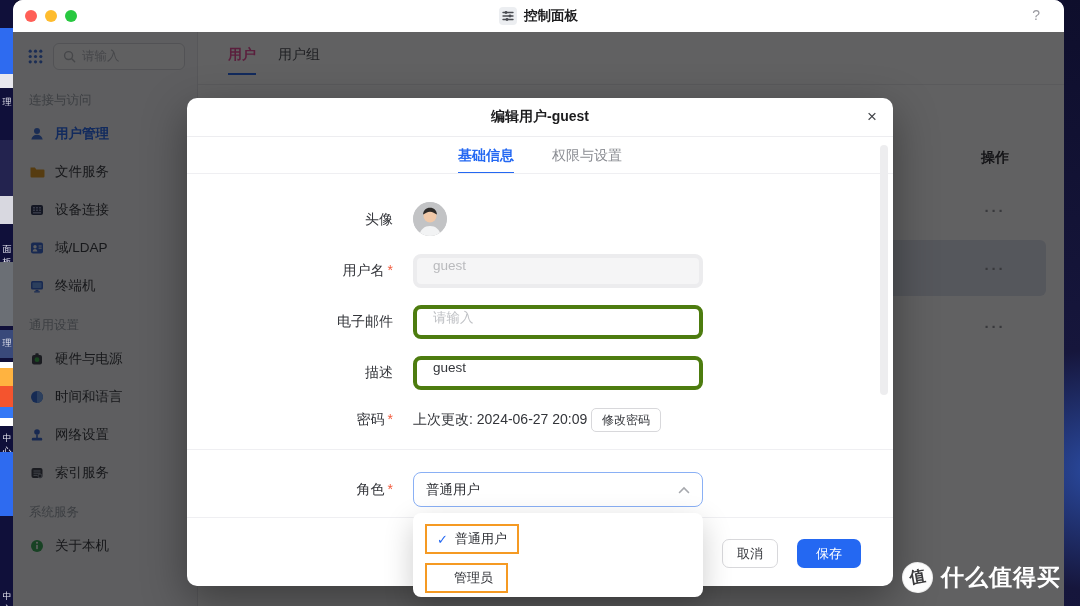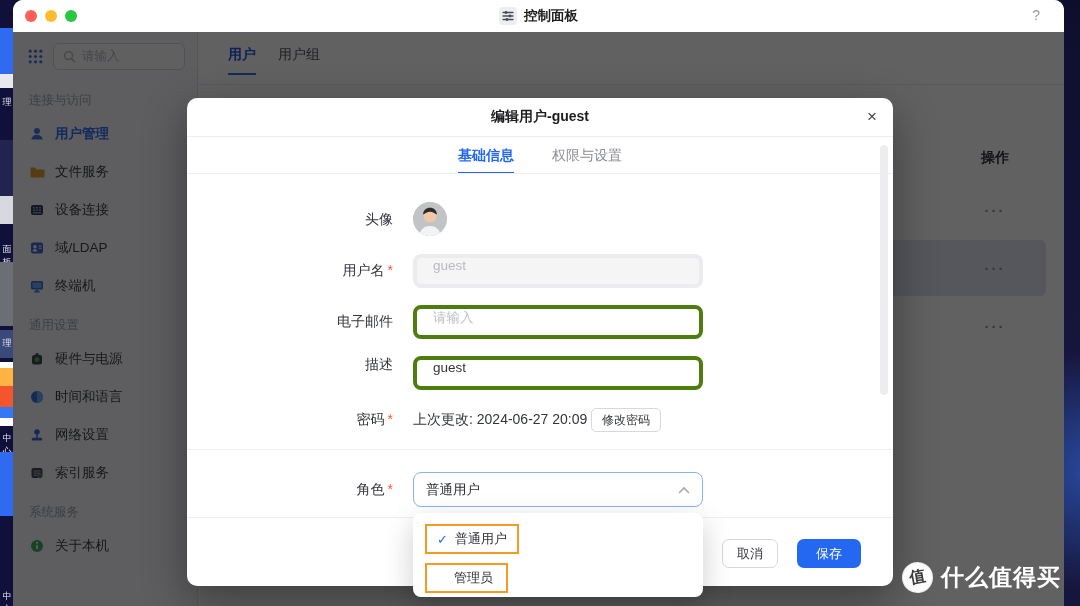--- a/index.html
+++ b/index.html
@@ -39,21 +39,21 @@
   .nav { margin-top:10px; }
   .nav-section { padding:12px 16px 6px; font-size:12.5px; color:#9aa0a8; }
   .nav-item { height:38px; display:flex; align-items:center; gap:10px; padding-left:16px; font-size:13.5px; color:#34363b; cursor:pointer; }
   .nav-item.active { color:#2468F2; font-weight:700; }
   .nav-item svg { flex:0 0 auto; }
 
   
   .main { position:absolute; left:185px; top:0; right:0; bottom:0; background:#fff; }
   .main-tabs { position:absolute; left:30px; top:14px; display:flex; gap:22px; }
   .main-tab { font-size:14px; color:#4a4c52; padding-bottom:9px; }
-  .main-tab.active { color:#1d4ed8; font-weight:700; border-bottom:2.5px solid #2468F2; }
+  .main-tab.active { color:#ec4899; font-weight:700; border-bottom:2.5px solid #2468F2; }
   .main-divider { position:absolute; left:0; right:0; top:52px; height:1px; background:#ebebee; }
   .filter-box { position:absolute; left:687px; top:65px; width:160px; height:31px; border:1px solid #d6d6da; border-radius:6px;
     background:#fff; display:flex; align-items:center; gap:6px; padding:0 10px; }
   .filter-box span { font-size:13px; color:#bcbcc2; }
   .op-header { position:absolute; left:747px; top:117px; width:100px; text-align:center; font-size:14px; font-weight:700; color:#2c2c30; }
   .table-row { position:absolute; left:430px; right:18px; height:56px; border-radius:6px; }
   .table-row.selected { background:#dde2ef; }
   .row-dots { position:absolute; left:317px; width:100px; top:50%; transform:translateY(-50%);
     text-align:center; color:#8e9096; font-size:15px; letter-spacing:2px; font-weight:700; }
 
@@ -346,21 +346,21 @@
       <span>guest</span>
     </div>
 
     <div class="row-label" style="top:215px;">
       <span>电子邮件</span>
     </div>
     <div class="ctrl tinput placeholder" style="top:207px;">
       <span>请输入</span>
     </div>
 
-    <div class="row-label" style="top:258px;">
+    <div class="row-label" style="top:266px;">
       <span>描述</span>
     </div>
     <div class="ctrl tinput" style="top:258px;">
       <span>guest</span>
     </div>
 
     <div class="row-label" style="top:313px;">
       <span>密码</span><span class="req">*</span>
     </div>
     <div class="pw-info">上次更改: 2024-06-27 20:09</div>

